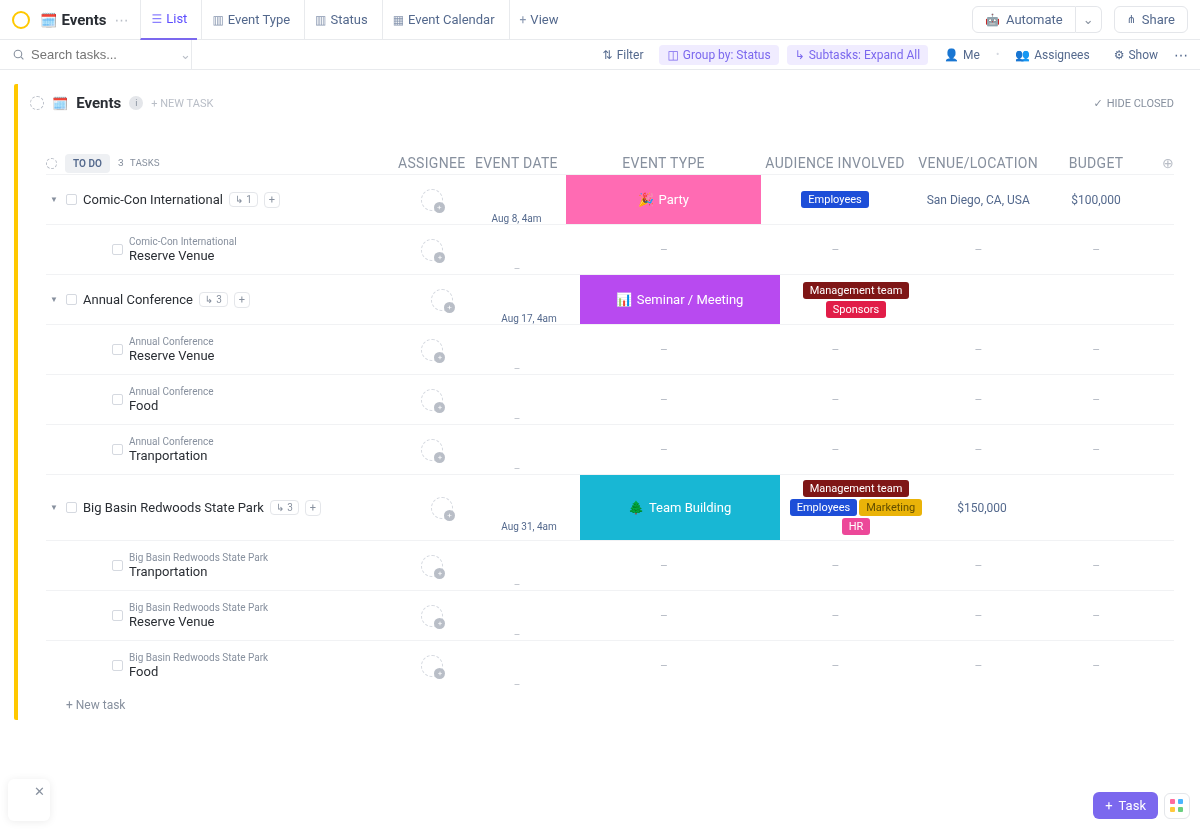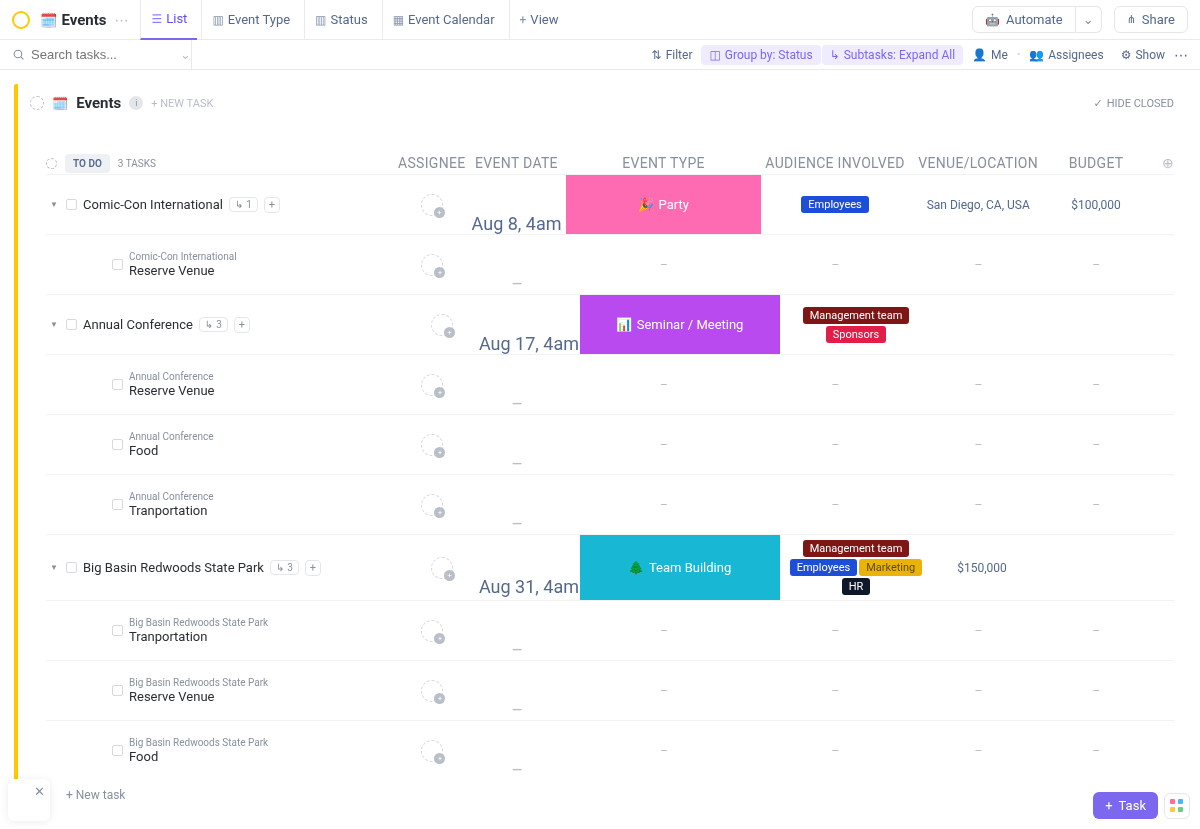--- a/index.html
+++ b/index.html
@@ -13,21 +13,21 @@
 .title-dots { color: #b9bec7; font-size: 14px; cursor: pointer; margin-right: 8px; }
 .view-tab { display: flex; align-items: center; gap: 4px; padding: 0 10px; height: 40px; color: #54698d; font-size: 13px; cursor: pointer; border-left: 1px solid #e8eaed; }
 .view-tab.active { color: #5c4dff; border-bottom: 2px solid #7b68ee; }
 .view-tab-icon { font-size: 12px; opacity: .7; }
 .spacer { flex: 1; }
 .btn-pill { display: flex; align-items: center; gap: 6px; padding: 5px 12px; border: 1px solid #e4e6ea; border-radius: 6px; cursor: pointer; color: #54698d; font-size: 13px; background: #fff; }
 .btn-dd { border: 1px solid #e4e6ea; border-left: none; border-radius: 0 6px 6px 0; padding: 5px 7px; display:flex; align-items:center; color:#87909e; cursor:pointer; }
 .btn-pill.nolr { border-radius: 6px 0 0 6px; }
 
 
-.toolbar { display: flex; align-items: center; height: 30px; padding: 0 12px; border-bottom: 1px solid #e8eaed; gap: 1px; }
+.toolbar { display: flex; align-items: center; height: 30px; padding: 0 12px; border-bottom: 1px solid #e8eaed; gap: 8px; }
 .search-wrap { display: flex; align-items: center; gap: 6px; color: #87909e; width: 180px; position: relative; }
 .search-wrap input { border: none; outline: none; font-size: 13px; color: #87909e; width: 140px; }
 .search-dd { position:absolute; right:0; color:#b9bec7; }
 .toolbar .spacer { flex: 1; }
 .tool-item { display: flex; align-items: center; gap: 4px; color: #54698d; font-size: 12px; cursor: pointer; padding: 3px 8px; border-radius: 4px; }
 .tool-item.active { background: #f0ecff; color: #7b68ee; }
 .tool-sep { color: #d5d9e0; font-size: 10px; }
 .tool-dots { color: #54698d; cursor:pointer; font-size:14px; }
 
 
@@ -39,21 +39,21 @@
 .info-icon { width:14px; height:14px; border-radius:50%; background:#e4e6ea; color:#87909e; font-size:9px; display:inline-flex; align-items:center; justify-content:center; }
 .new-task-link { color: #b9bec7; font-size: 11px; cursor: pointer; }
 .hide-closed { color: #87909e; font-size: 11px; cursor: pointer; display: flex; align-items: center; gap: 4px; }
 
 
 .group-block { padding: 0 12px 0 28px; }
 .columns-row { display: flex; align-items: center; height: 22px; margin-top: 30px; }
 .col-status-wrap { display:flex; align-items:center; gap:8px; width:360px; }
 .status-circle-sm { width:11px; height:11px; border:1.5px dashed #b9bec7; border-radius:50%; }
 .status-pill { background: #eef0f3; color: #54698d; font-size: 10px; font-weight: 600; padding: 4px 8px; border-radius: 4px; }
-.task-count { color: #87909e; font-size: 10px; }
+.task-count { color: #87909e; font-size: 10px; font-family: Liberation Mono, monospace; }
 .col-head { color: #87909e; font-size: 14px; text-align: center; letter-spacing: .3px; }
 .col-assignee { width: 72px; }
 .col-date { width: 102px; }
 .col-type { width: 200px; }
 .col-aud { width: 152px; }
 .col-venue { width: 142px; }
 .col-budget { width: 100px; }
 .col-add { width: 30px; text-align:right; color:#b9bec7; cursor:pointer; }
 
 
@@ -61,21 +61,21 @@
 .task-row.parent { min-height: 30px; }
 .task-main { width: 360px; display: flex; align-items: center; gap: 6px; padding-left: 4px; }
 .tri { color: #87909e; font-size: 8px; width: 10px; cursor:pointer; }
 .chk { width: 11px; height: 11px; border: 1.5px solid #d5d9e0; border-radius: 2px; background:#fff; }
 .task-name { font-size: 13px; }
 .sub-name { font-size: 13px; }
 .sub-parent { font-size: 10px; color: #87909e; line-height:1; }
 .chip-sub { display:flex; align-items:center; gap:3px; border:1px solid #e4e6ea; border-radius:4px; padding:1px 5px; font-size:10px; color:#87909e; cursor:pointer; }
 .chip-plus { border:1px solid #e4e6ea; border-radius:4px; width:16px; height:16px; display:flex; align-items:center; justify-content:center; font-size:11px; color:#87909e; cursor:pointer; }
 .cell { display: flex; align-items: center; justify-content: center; font-size: 12px; color: #54698d; }
-.cell.col-date { font-size: 18px; margin-top: 38px; }
+.cell.col-date { font-size: 10px; margin-top: 38px; }
 .avatar-ph { width: 22px; height: 22px; border: 1.5px dashed #d5d9e0; border-radius: 50%; position: relative; }
 .avatar-ph::after { content:"+"; position:absolute; right:-3px; bottom:-3px; width:11px; height:11px; background:#b9bec7; color:#fff; border-radius:50%; font-size:8px; display:flex; align-items:center; justify-content:center; }
 .type-block { width: 100%; height: 100%; display:flex; align-items:center; justify-content:center; color:#fff; font-size:13px; gap:4px; min-height:30px; }
 .tag { font-size: 11px; color:#fff; padding:2px 7px; border-radius:3px; display:inline-block; margin:1px; }
 .aud-wrap { display:flex; flex-wrap:wrap; justify-content:center; align-items:center; padding:4px 2px;text-align:right; }
 .dash { color:#b9bec7; }
 .subrow .task-main { padding-left: 40px; }
 .subrow .task-main .tree-line { width:20px; height:1px; }
 .sub-textcol { display:flex; flex-direction:column; gap:1px; padding:5px 0; }
 .new-task-row { padding: 8px 0 8px 20px; color:#87909e; font-size:12px; cursor:pointer; }
@@ -354,21 +354,21 @@
               <div class="type-block" style="background:#18b7d4">
                 <span>🌲</span>
                 <span>Team Building</span>
               </div>
             </div>
     <div class="cell col-aud">
               <div class="aud-wrap">
                 <span class="tag" style="background:#7f1616;">Management team</span>
                 <span class="tag" style="background:#1d4ed8;">Employees</span>
                 <span class="tag" style="background:#eab308;color:#614d00">Marketing</span>
-                <span class="tag" style="background:#0f172a;">HR</span>
+                <span class="tag" style="background:#ec4899;">HR</span>
               </div>
             </div>
     <div class="cell col-budget">$150,000</div>
     <div class="cell col-add"></div>
           </div>
           <div class="task-row subrow">
       <div class="task-main">
         <span class="tree-line"></span>
         <span class="chk"></span>
         <div class="sub-textcol">

